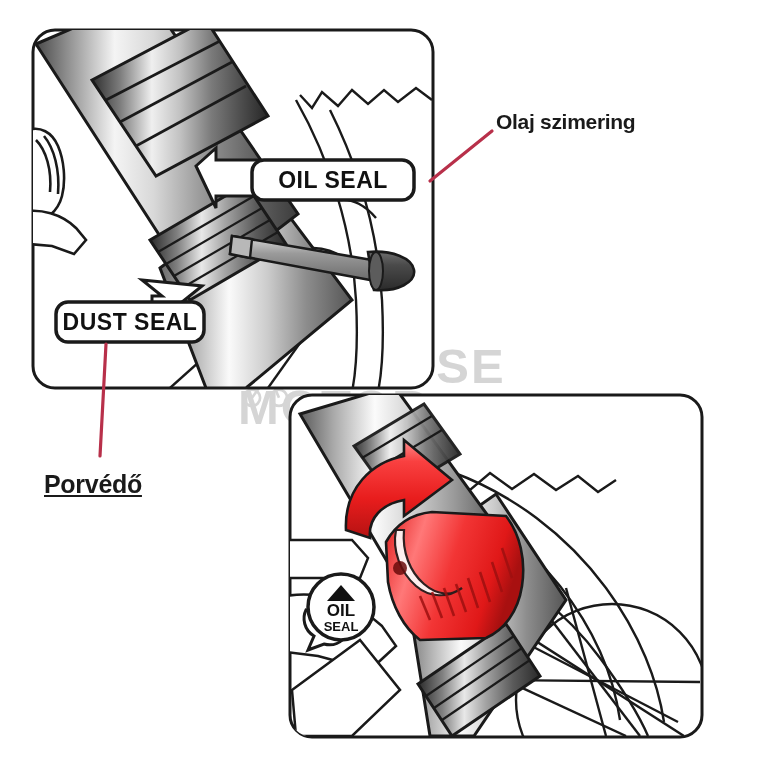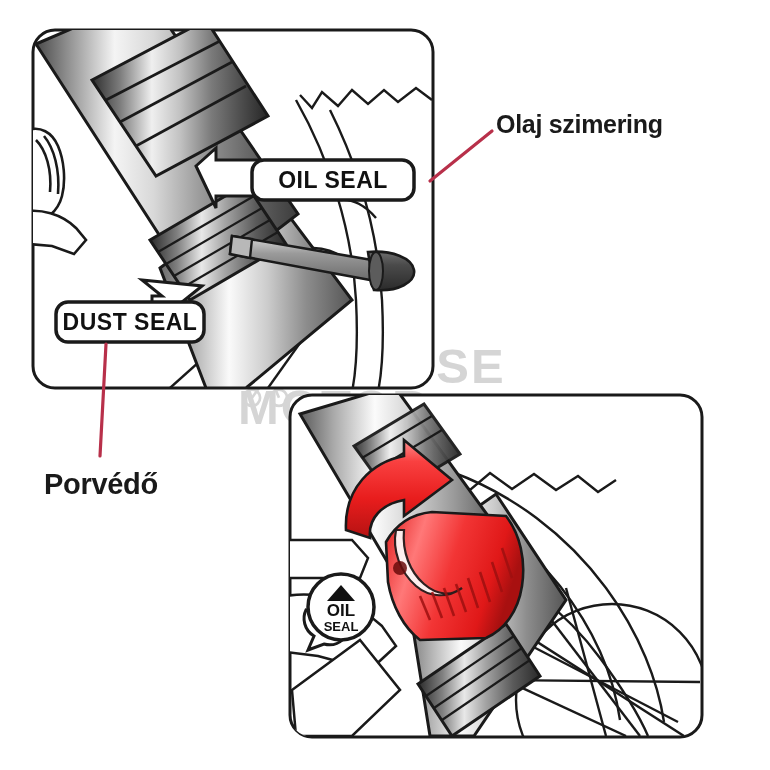--- a/index.html
+++ b/index.html
@@ -25,29 +25,30 @@
     position: absolute;
     font-family: "Liberation Sans", sans-serif;
     font-weight: bold;
     color: #1a1a1a;
     letter-spacing: -0.3px;
     white-space: nowrap;
   }
   #olaj-label {
     left: 496px;
     top: 110px;
-    font-size: 25px;
+    font-size: 21px;
   }
   #porvedo-label {
     left: 44px;
     top: 464px;
-    font-size: 29px;
+    font-size: 25px;
     line-height: 40px;
     white-space: normal;
     width: 220px;
+    text-decoration: underline;
   }
 </style>
 </head>
 <body>
 
 <div id="stage">
 
   <svg id="art" width="770" height="770" viewBox="0 0 770 770" style="position:absolute;left:0;top:0;">
 
     <defs>

